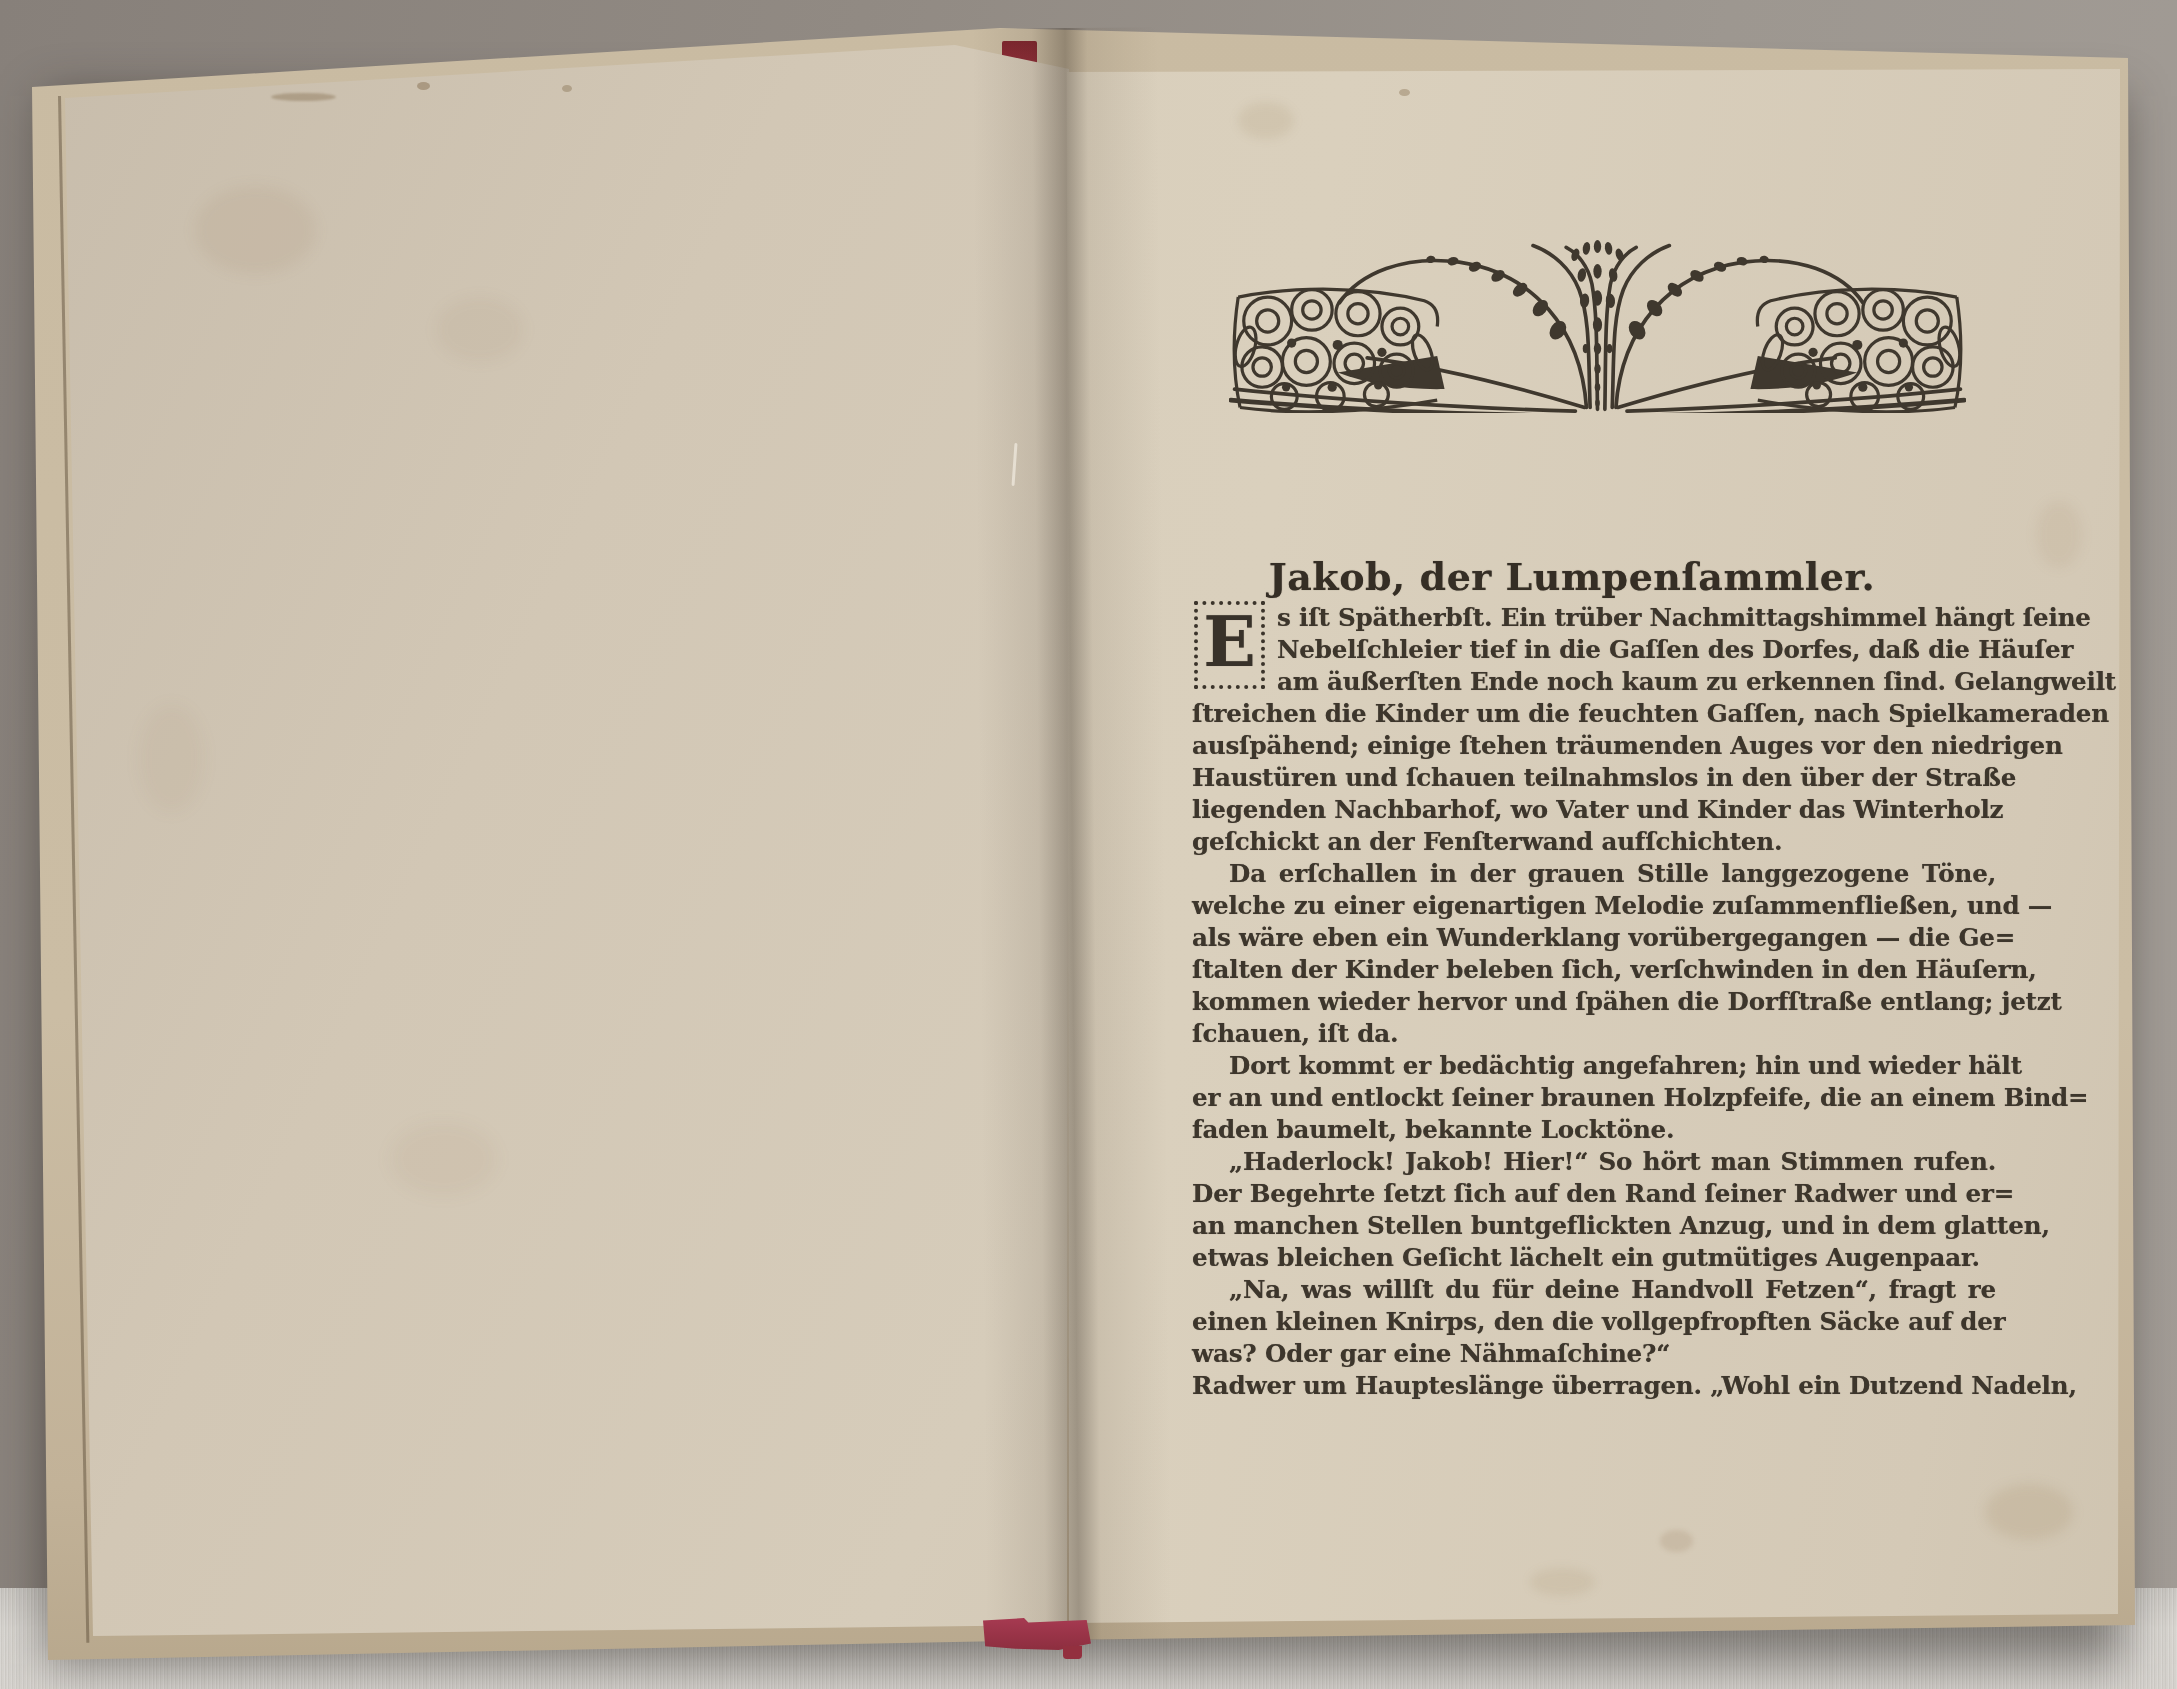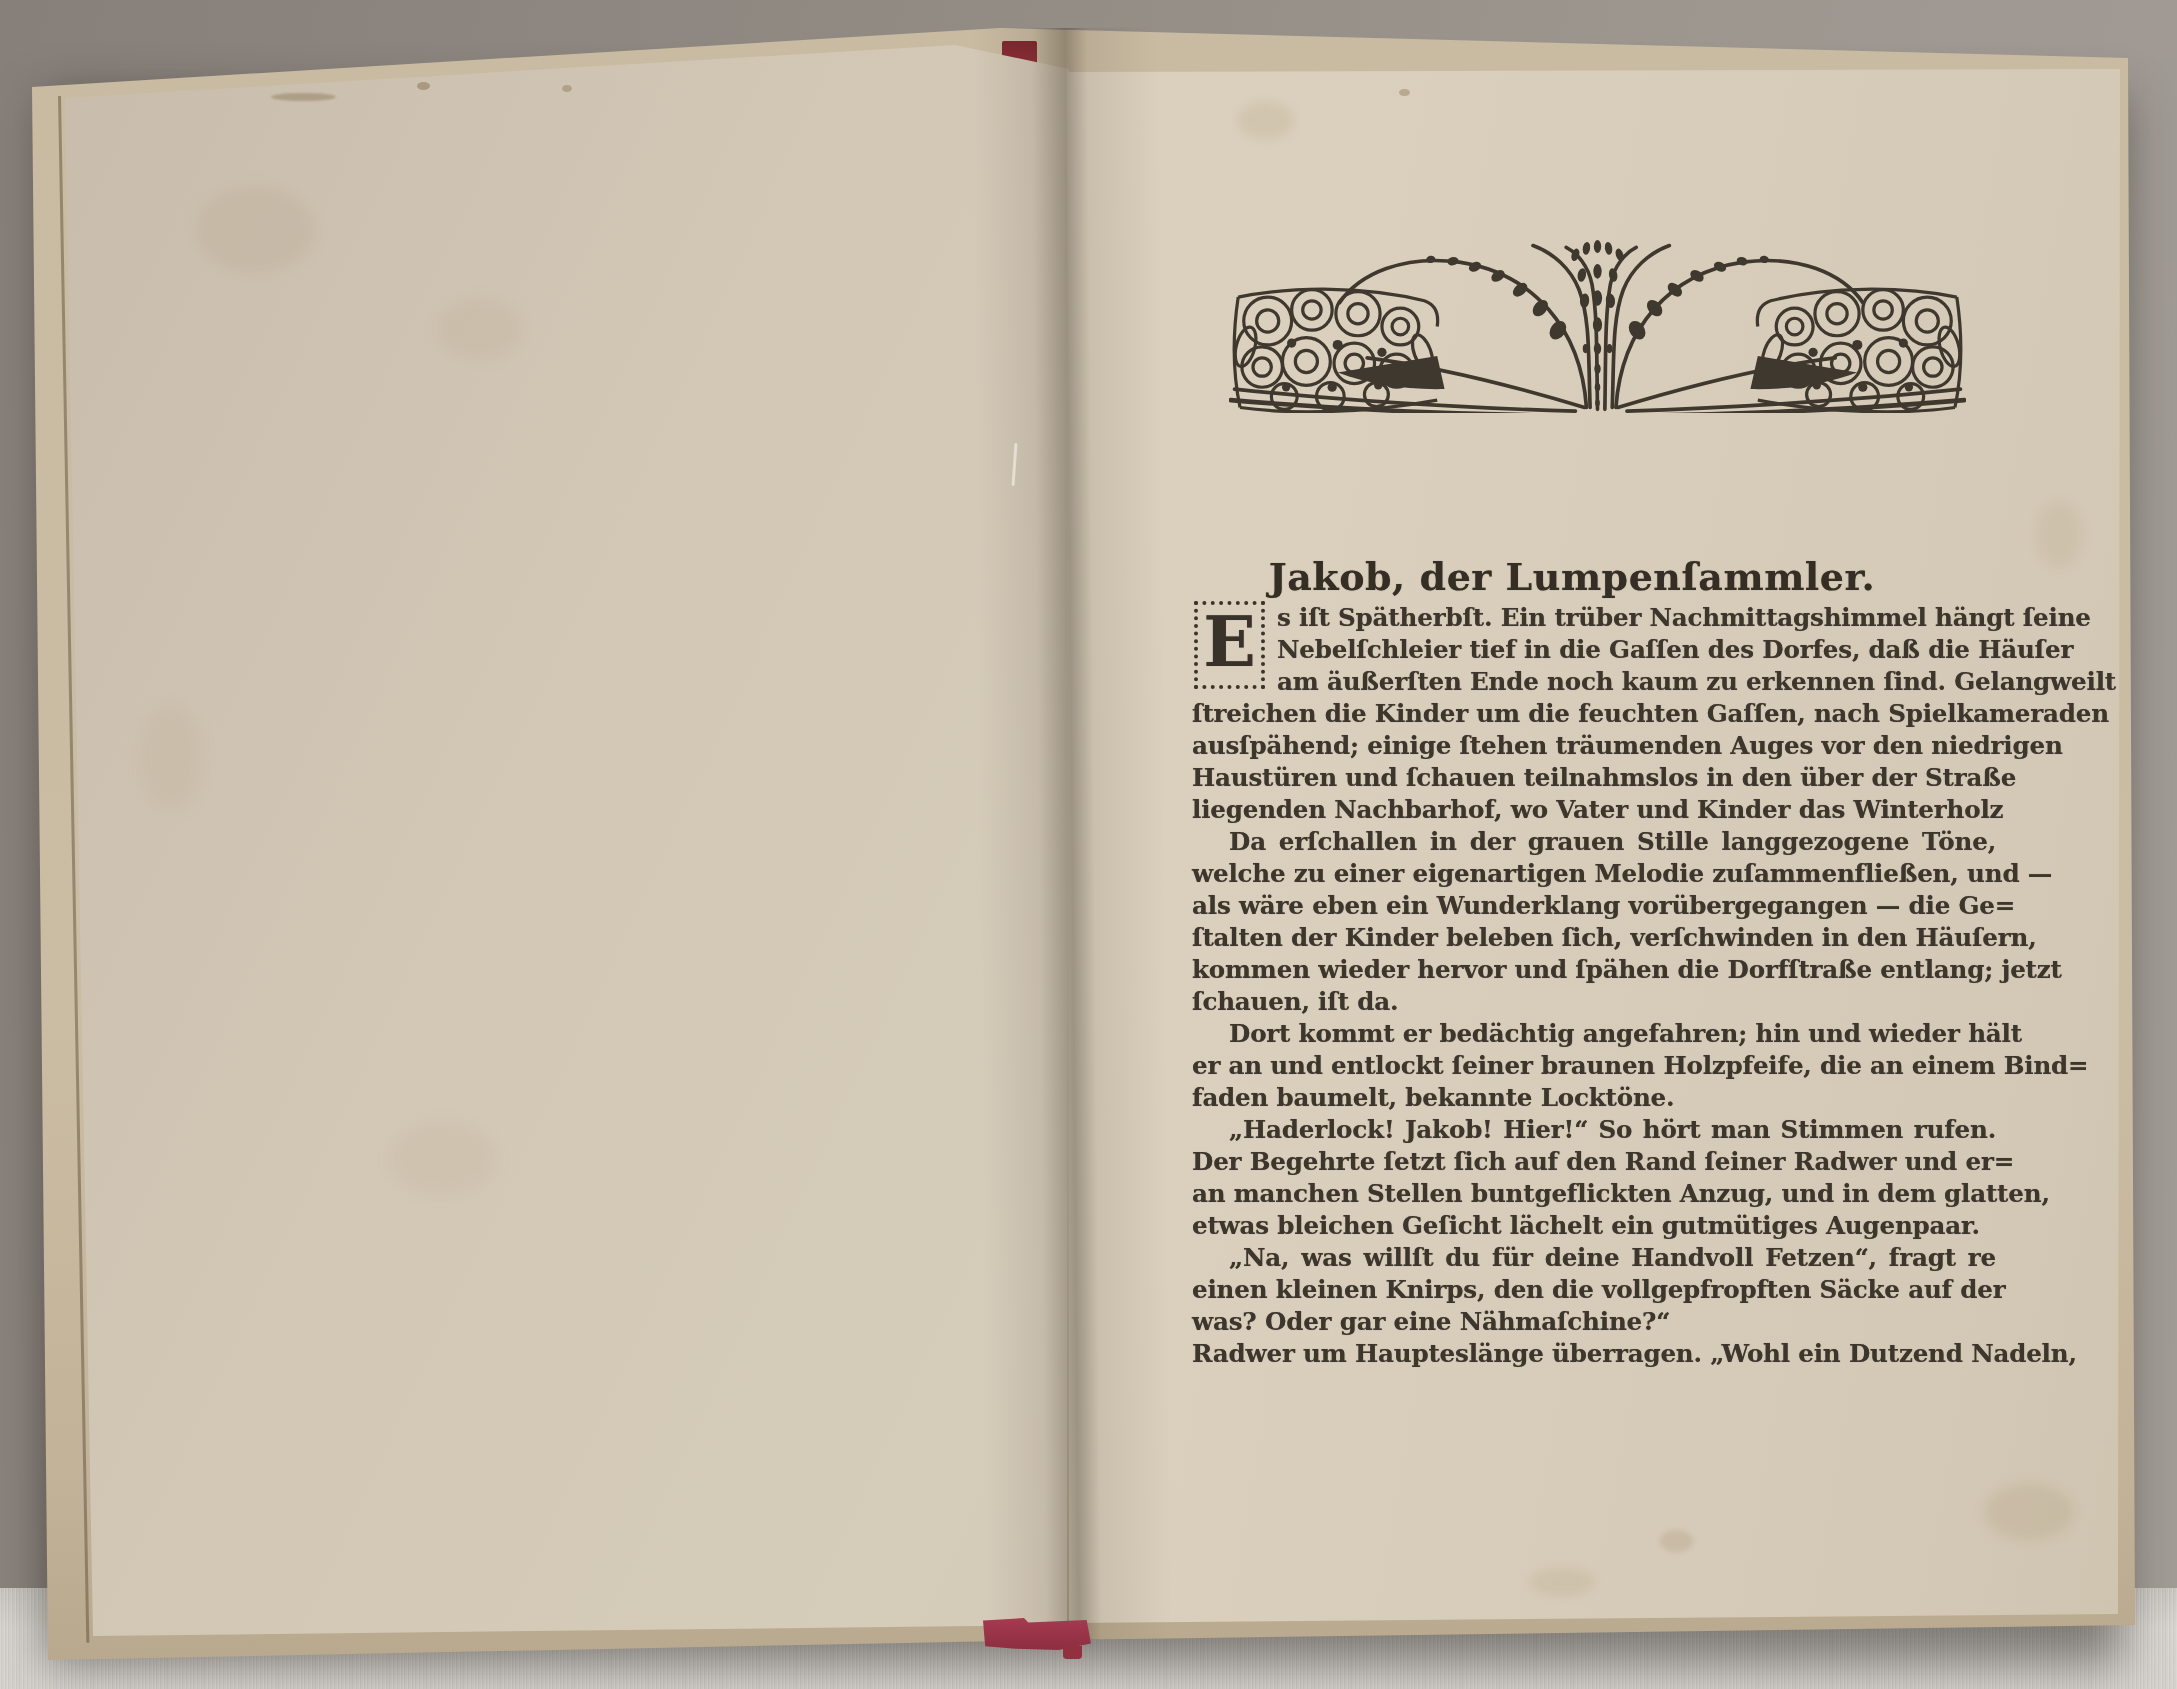--- a/index.html
+++ b/index.html
@@ -237,20 +237,21 @@
     <div class="dropcap-box">
       <span>E</span>
     </div>
   <div class="line beside-cap">s iſt Spätherbſt.  Ein trüber Nachmittagshimmel hängt ſeine</div>
       <div class="line beside-cap">Nebelſchleier tief in die Gaſſen des Dorfes, daß die Häuſer</div>
       <div class="line beside-cap">am äußerſten Ende noch kaum zu erkennen ſind.  Gelangweilt</div>
       <div class="line">ſtreichen die Kinder um die feuchten Gaſſen, nach Spielkameraden</div>
       <div class="line">ausſpähend; einige ſtehen träumenden Auges vor den niedrigen</div>
       <div class="line">Haustüren und ſchauen teilnahmslos in den über der Straße</div>
       <div class="line">liegenden Nachbarhof, wo Vater und Kinder das Winterholz</div>
+      <div class="line last">geſchickt an der Fenſterwand aufſchichten.</div>
       <div class="line indent">Da erſchallen in der grauen Stille langgezogene Töne,</div>
       <div class="line">welche zu einer eigenartigen Melodie zuſammenfließen, und —</div>
       <div class="line">als wäre eben ein Wunderklang vorübergegangen — die Ge=</div>
       <div class="line">ſtalten der Kinder beleben ſich, verſchwinden in den Häuſern,</div>
       <div class="line">kommen wieder hervor und ſpähen die Dorfſtraße entlang; jetzt</div>
       <div class="line last">ſchauen, iſt da.</div>
       <div class="line indent">Dort kommt er bedächtig angefahren; hin und wieder hält</div>
       <div class="line">er an und entlockt ſeiner braunen Holzpfeife, die an einem Bind=</div>
       <div class="line last">faden baumelt, bekannte Locktöne.</div>
       <div class="line indent">„Haderlock! Jakob! Hier!“  So hört man Stimmen rufen.</div>

